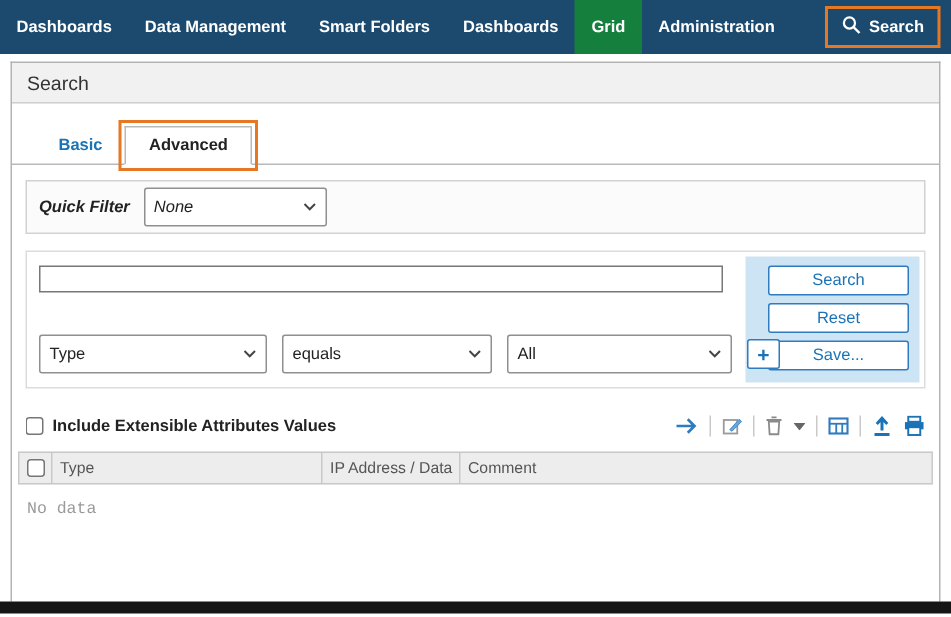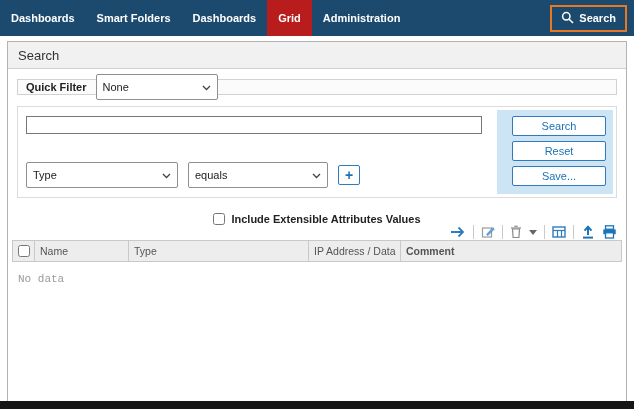--- a/index.html
+++ b/index.html
@@ -3,83 +3,84 @@
 <meta charset="utf-8">
 <style>
   * { box-sizing: border-box; margin: 0; padding: 0; }
   html,body { background:#fff; }
   body { font-family:"Liberation Sans", sans-serif; }
   .screen { position:relative; width:634px; height:411px; background:#fff; overflow:hidden; }
 
   
   .navbar { position:absolute; top:0; left:0; right:0; height:36px; background:#1c4a6e; display:flex; align-items:center; }
   .nav-item { color:#fff; font-size:11px; font-weight:bold; padding:0 11px; height:36px; display:flex; align-items:center; cursor:pointer; white-space:nowrap;text-align:right; }
-  .nav-item.active { background:#b91c1c; }
+  .nav-item.active { background:#15803d; }
   .nav-search { margin-left:auto; margin-right:9px; display:flex; align-items:center; gap:5px; color:#fff; font-size:11px; font-weight:bold; padding:4px 9px; cursor:pointer; outline:2px solid #e87722; }
 
   
   .content { position:absolute; top:41px; left:7px; right:7px; bottom:10px; background:#fff; border:1px solid #b3b3b3; border-bottom:none; overflow:hidden; }
   .bottom-bar { position:absolute; left:0; right:0; bottom:2px; height:8px; background:#161616; }
 
   .page-title-bar { height:27px; background:#f1f1f1; border-bottom:1px solid #cfcfcf; display:flex; align-items:center; padding:0 10px; font-size:13px; color:#333; }
 
   
   .tabs { margin-top:14px; padding-left:16px; border-bottom:1px solid #b9b9b9; display:flex; align-items:flex-end; height:27px; }
   .tab { font-size:11px; font-weight:bold; padding:6px 15px; cursor:pointer; white-space:nowrap; }
   .tab.inactive { color:#1a73b7; }
   .tab.active { color:#222; background:#fff; border:1px solid #b9b9b9; border-bottom:1px solid #fff; margin-bottom:-1px; outline:2px solid #e87722; outline-offset:2px; }
 
   
-  .quick-filter { margin:10px 9px 0 9px; border:1px solid #d2d2d2; background:#fbfbfb; height:16px; display:flex; align-items:center; padding:0 8px; gap:9px; }
+  .quick-filter { margin:10px 9px 0 9px; border:1px solid #d2d2d2; background:#fbfbfb; height:36px; display:flex; align-items:center; padding:0 8px; gap:9px;font-style:italic; }
   .qf-label { font-size:11px; font-weight:bold; color:#222; }
   .select { background:#fff; border:1px solid #8f8f8f; border-radius:2px; height:20px; display:flex; align-items:center; justify-content:space-between; padding:12px 6px; font-size:11px; color:#222; cursor:pointer; }
   .qf-select { width:122px; }
 
   
   .query { position:relative; margin:11px 9px 0 9px; height:92px; border:1px solid #dcdcdc; background:#fff; }
   .query-input { position:absolute; left:8px; top:9px; width:calc(100% - 142px); height:18px; border:1px solid #777; font-size:11px; padding:0 4px; font-family:"Liberation Sans", sans-serif; }
   .btn-panel { position:absolute; top:3px; right:3px; bottom:3px; width:116px; background:#cde4f4; display:flex; flex-direction:column; align-items:flex-end; padding:6px 7px; gap:5px; }
   .panel-btn { width:94px; height:20px; background:#fff; border:1px solid #2f7bbf; border-radius:2px; color:#1a73b7; font-size:11px; display:flex; align-items:center; justify-content:center; cursor:pointer; }
   .cond-row { position:absolute; left:8px; bottom:9px; display:flex; align-items:center; gap:10px; }
   .cond-field { width:152px; }
   .cond-op { width:140px; }
   .cond-val { width:150px; }
   .add-btn { width:22px; height:20px; background:#fff; border:1px solid #2f7bbf; border-radius:2px; color:#1a73b7; font-size:14px; font-weight:bold; display:flex; align-items:center; justify-content:center; cursor:pointer; }
 
   
-  .results-toolbar { margin:15px 9px 0 9px; display:flex; align-items:center; height:20px;flex-direction:column; }
+  .results-toolbar { margin:15px 9px 0 9px; display:flex; align-items:center; height:20px; }
   .ea-check { display:flex; align-items:center; gap:6px; }
   .ea-label { font-size:11px; font-weight:bold; color:#222; }
   .tool-icons { margin-left:auto; display:flex; align-items:center; gap:7px; }
   .tool-icons .icon { display:flex; align-items:center; cursor:pointer; }
   .divider { width:1px; height:14px; background:#c9c9c9; }
 
   
   .grid { margin:7px 4px 0 4px; }
   .grid-header { display:flex; background:#ededed; border:1px solid #c9c9c9; height:22px; align-items:stretch; font-size:10.5px; color:#555; }
   .col { padding:0 5px; display:flex; align-items:center; border-right:1px solid #c9c9c9; white-space:nowrap; overflow:hidden; }
   .col:last-child { border-right:none; }
   .c-cb { width:22px; justify-content:center; padding:0; }
   .c-name { width:94px; }
   .c-type { width:180px; }
   .c-mprop { width:96px; }
   .c-mval { width:74px; }
   .c-ip { width:92px; }
-  .c-comment { flex:1;font-weight:bold; }
+  .c-comment { flex:1; }
   .no-data { padding:11px 6px; font-size:11px; color:#9a9a9a;font-family:Liberation Mono, monospace; }
 
   input[type="checkbox"] { width:12px; height:12px; cursor:pointer; }
 </style>
 </head>
 <body>
 
 <div class="screen">
 
   <div class="navbar">
     <div class="nav-item">Dashboards</div>
+    <div class="nav-item">Data Management</div>
     <div class="nav-item">Smart Folders</div>
     <div class="nav-item">Dashboards</div>
     <div class="nav-item active">Grid</div>
     <div class="nav-item">Administration</div>
     <div class="nav-search">
       <span class="icon">
         <svg width="13" height="13" viewBox="0 0 13 13">
             <circle cx="5.3" cy="5.3" r="3.7" fill="none" stroke="#fff" stroke-width="1.5"></circle>
             <line x1="8.2" y1="8.2" x2="12" y2="12" stroke="#fff" stroke-width="1.6"></line>
           </svg>
@@ -87,20 +88,24 @@
       <span>Search</span>
     </div>
   </div>
 
   <div class="content">
 
     <div class="page-title-bar">
       <span>Search</span>
     </div>
 
+    <div class="tabs">
+      <div class="tab inactive">Basic</div>
+      <div class="tab active">Advanced</div>
+    </div>
 
     <div class="quick-filter">
       <span class="qf-label">Quick Filter</span>
       <div class="select qf-select">
         <span>None</span>
         <span>
           <svg width="9" height="6" viewBox="0 0 9 6">
               <path d="M1 1 L4.5 4.5 L8 1" fill="none" stroke="#444" stroke-width="1.3"></path>
             </svg>
         </span>
@@ -124,20 +129,28 @@
           </span>
         </div>
         <div class="select cond-op">
           <span>equals</span>
           <span>
             <svg width="9" height="6" viewBox="0 0 9 6">
                 <path d="M1 1 L4.5 4.5 L8 1" fill="none" stroke="#444" stroke-width="1.3"></path>
               </svg>
           </span>
         </div>
+        <div class="select cond-val">
+          <span>All</span>
+          <span>
+            <svg width="9" height="6" viewBox="0 0 9 6">
+                <path d="M1 1 L4.5 4.5 L8 1" fill="none" stroke="#444" stroke-width="1.3"></path>
+              </svg>
+          </span>
+        </div>
         <div class="add-btn">+</div>
       </div>
     </div>
 
     <div class="results-toolbar">
       <label class="ea-check">
         <input type="checkbox" style="">
         <span class="ea-label">Include Extensible Attributes Values</span>
       </label>
       <div class="tool-icons">
@@ -190,21 +203,20 @@
             </svg>
         </span>
       </div>
     </div>
 
     <div class="grid">
       <div class="grid-header">
         <div class="col c-cb">
           <input type="checkbox" style="">
         </div>
-        <div class="col c-name">Name</div>
         <div class="col c-type">Type</div>
         <div class="col c-ip">IP Address / Data</div>
         <div class="col c-comment">Comment</div>
       </div>
       <div class="no-data">No data</div>
     </div>
 
   </div>
 
   <div class="bottom-bar"></div>

